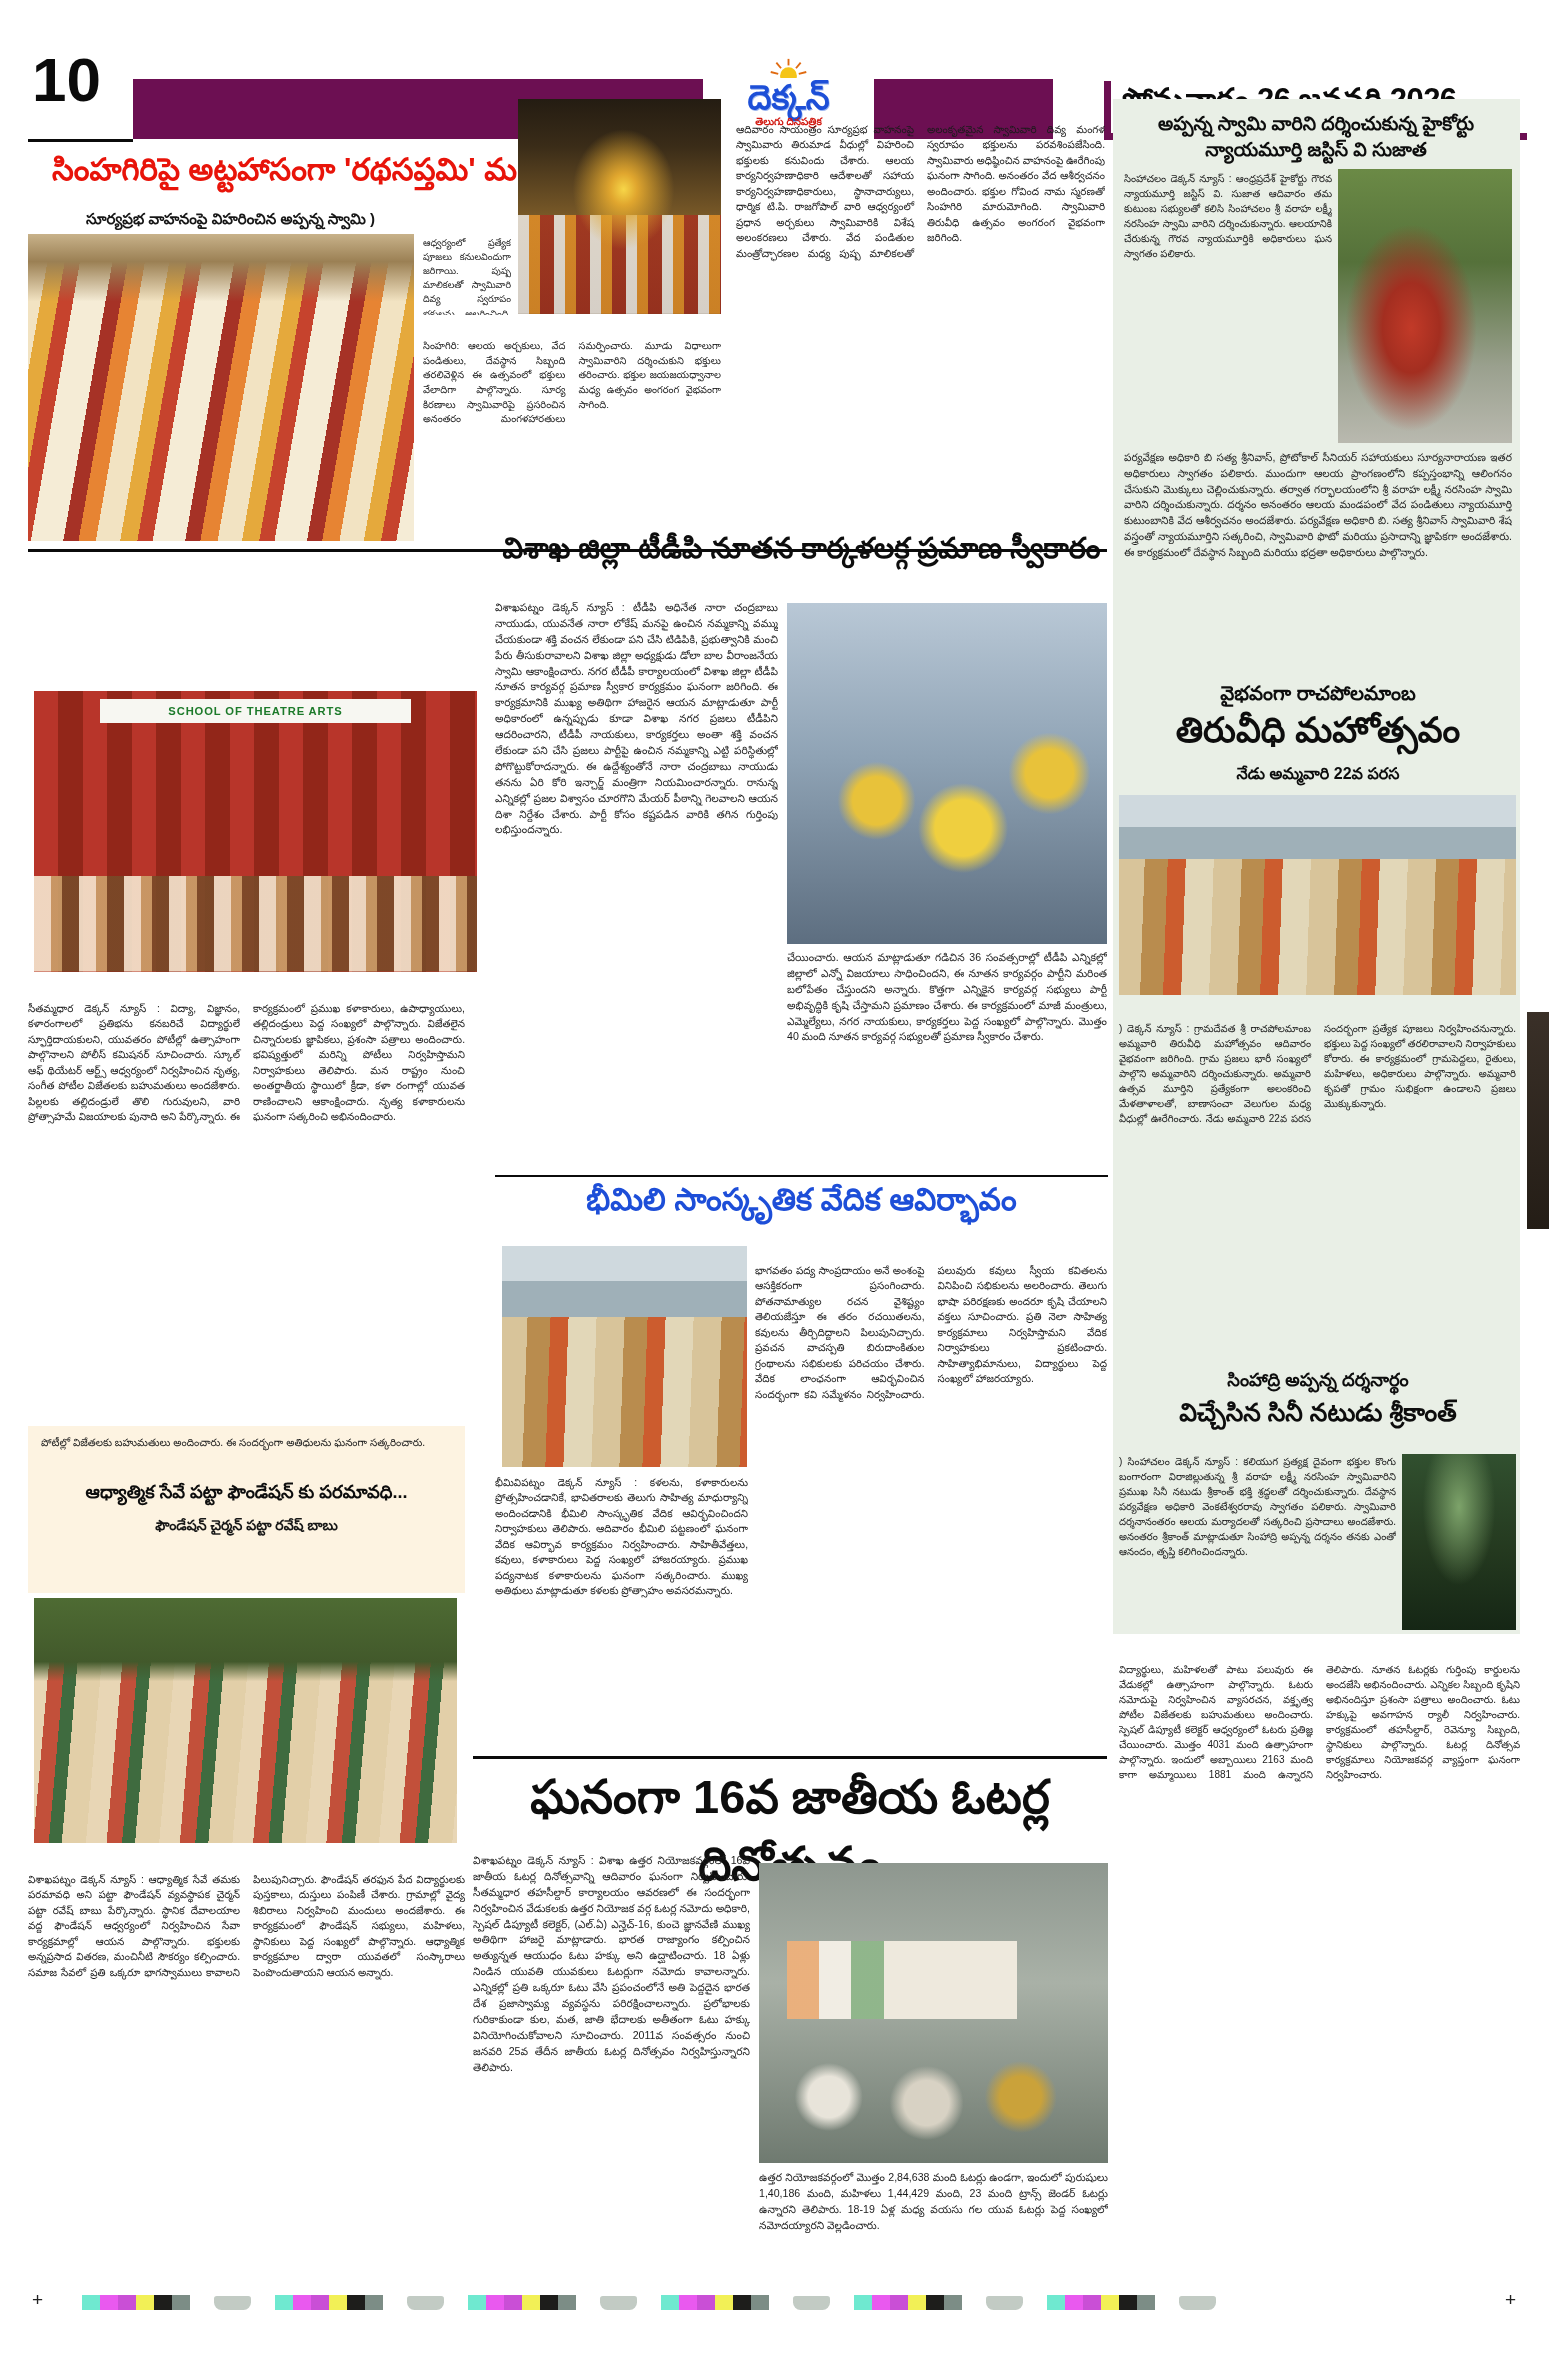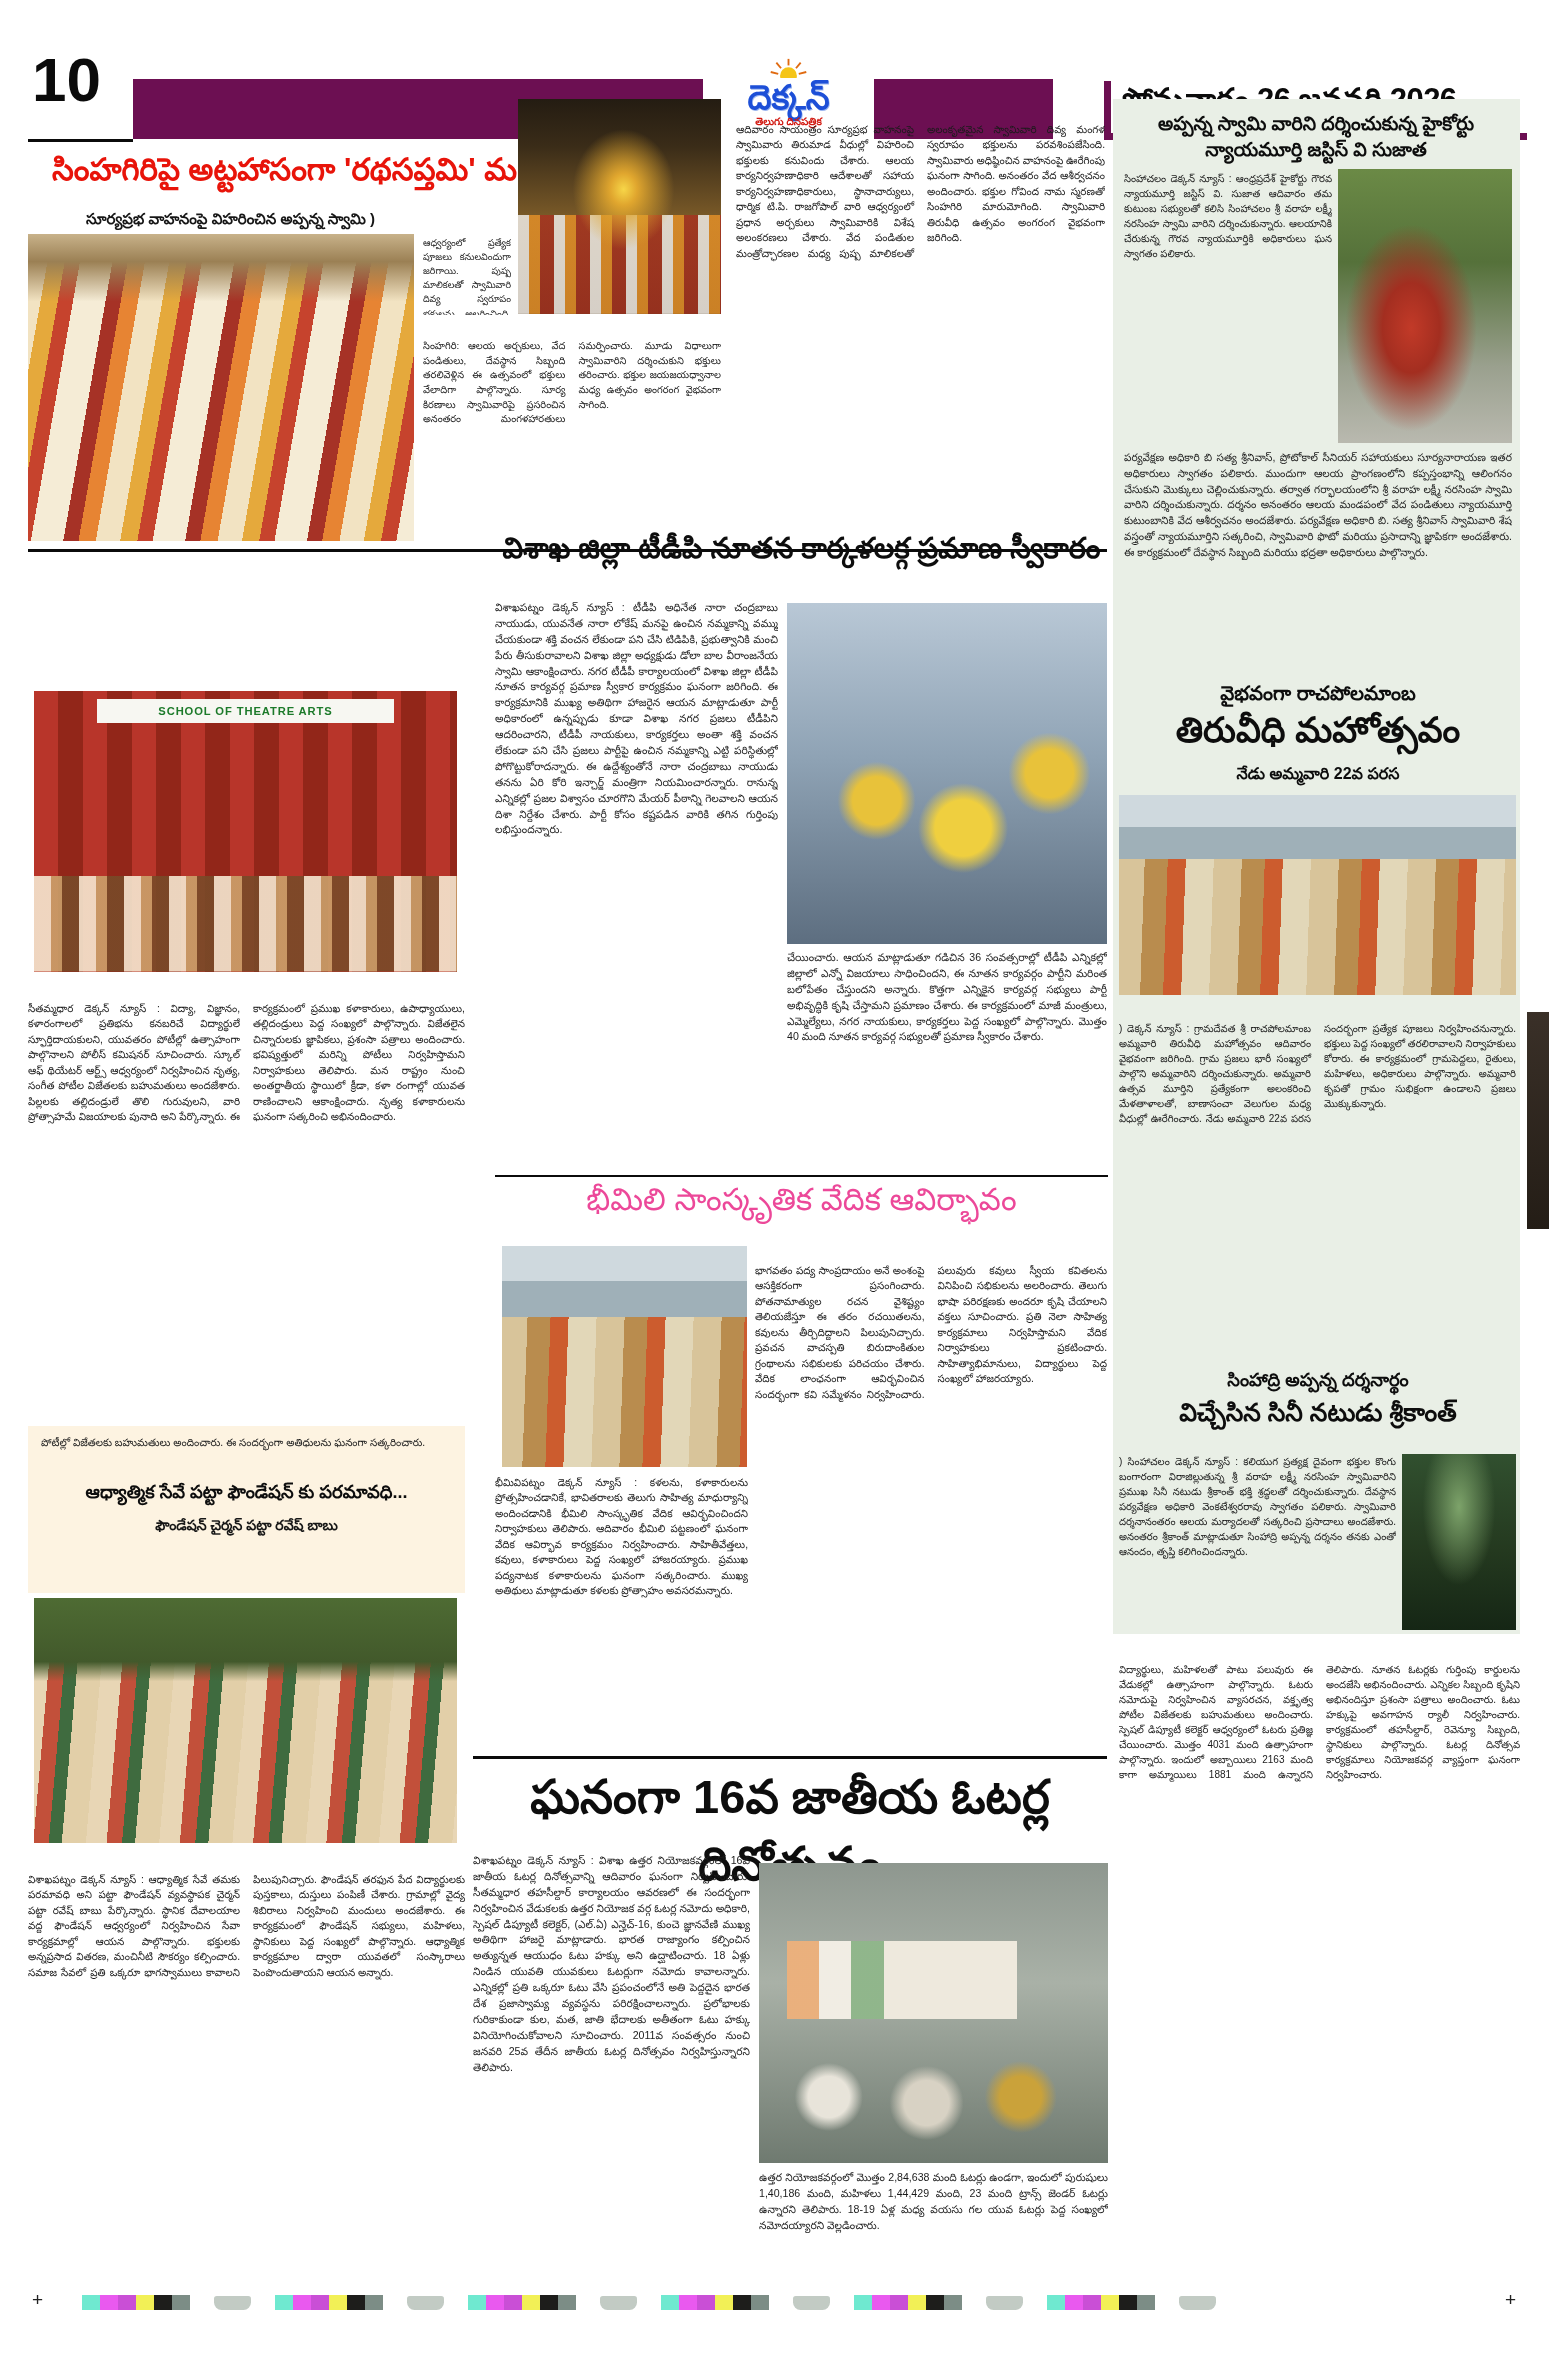--- a/index.html
+++ b/index.html
@@ -13,42 +13,42 @@
   .logoname{font-size:34px;font-weight:bold;color:#1d4fd7;text-shadow:0.9px 0.9px 0 #9db7f0;line-height:1;}
   .logotag{font-size:10.3px;font-weight:bold;color:#d21a12;}
   .datetxt{font-size:31px;font-weight:bold;color:#0b0b0b;letter-spacing:-0.5px;}
   .rule{background:#0b0b0b;}
   .prule{background:#6c0f52;}
   
   .btext{font-size:10.3px;line-height:1.5;text-align:justify;color:#1b1b1b;overflow:hidden;}
   .cols2{column-count:2;column-gap:13px;margin-top:19px;}
   .hl-red{color:#e8140a;font-weight:bold;font-size:31px;white-space:nowrap;overflow:hidden;}
   .hl-blk{color:#0d0d0d;font-weight:bold;}
-  .hl-blue{color:#ec4899;font-weight:normal;}
+  .hl-blue{color:#1d4ed8;font-weight:bold;}
   .ctr{text-align:center;}
   .sub{font-weight:bold;color:#161616;}
   .greenbg{background:#e9efe6;}
   .creambg{background:#fdf3e1;}
   
   .ph{position:absolute;overflow:hidden;background-color:#777;}
   .ph-women{background-image:
      linear-gradient(180deg,#c8b28a 0%,#9b8054 9%,rgba(0,0,0,0) 22%),
      repeating-linear-gradient(100deg,#f2e3c2 0 24px,#e5a93c 24px 41px,#c6432d 41px 56px,#f5ecd6 56px 88px,#a63226 88px 103px,#e78433 103px 120px);}
   .ph-temple{background-image:
      radial-gradient(ellipse at 52% 42%,#f7d648 0,#e0a62e 9%,rgba(0,0,0,0) 34%),
      repeating-linear-gradient(90deg,rgba(255,255,255,.75) 0 11.2px,rgba(240,150,40,.75) 11.2px 22.5px,rgba(180,40,30,.65) 22.5px 36px),
      linear-gradient(180deg,#241c12 0%,#3a2c18 22%,#7a5a28 55%,#5a401e 100%);
      background-size:100% 100%,100% 46%,100% 100%;background-position:0 0,0 100%,0 0;background-repeat:no-repeat;}
   .ph-justice{background-image:
      radial-gradient(ellipse at 42% 58%,#c23a28 0,#a32e20 20%,rgba(0,0,0,0) 46%),
      linear-gradient(180deg,#6b8a46 0%,#55713a 34%,#9aa08e 72%,#b9b9af 100%);}
   .ph-theatre{background-image:
      repeating-linear-gradient(90deg,rgba(245,231,208,.9) 0 17px,rgba(202,160,106,.9) 17px 28px,rgba(120,74,40,.9) 28px 45px),
      repeating-linear-gradient(90deg,#b8352a 0 24px,#922619 24px 49px);
-     background-size:100% 34%,100% 100%;background-position:0 100%,0 0;background-repeat:no-repeat;}
+     background-size:100% 34%,100% 100%;background-position:0 100%,0 0;background-repeat:no-repeat;padding-left:20px;}
   .ph-banner{position:absolute;left:15%;top:7.5px;width:70%;height:24px;background:#f7f7f2;
      display:flex;align-items:center;justify-content:center;font-size:11.2px;font-weight:bold;
      color:#1c7a2a;letter-spacing:0.9px;}
   .ph-tdp{background-image:
      radial-gradient(circle at 28% 58%,#e8c23a 0 24px,rgba(0,0,0,0) 39px),
      radial-gradient(circle at 55% 66%,#efcf3f 0 28px,rgba(0,0,0,0) 45px),
      radial-gradient(circle at 82% 50%,#e8c23a 0 24px,rgba(0,0,0,0) 41px),
      linear-gradient(180deg,#b9c8d6 0%,#8fa3b5 45%,#5d6e80 100%);}
   .ph-street{background-image:
      linear-gradient(180deg,#cfd9de 0,#cfd9de 16%,#9fb0b8 16%,#9fb0b8 32%,rgba(0,0,0,0) 32%),

